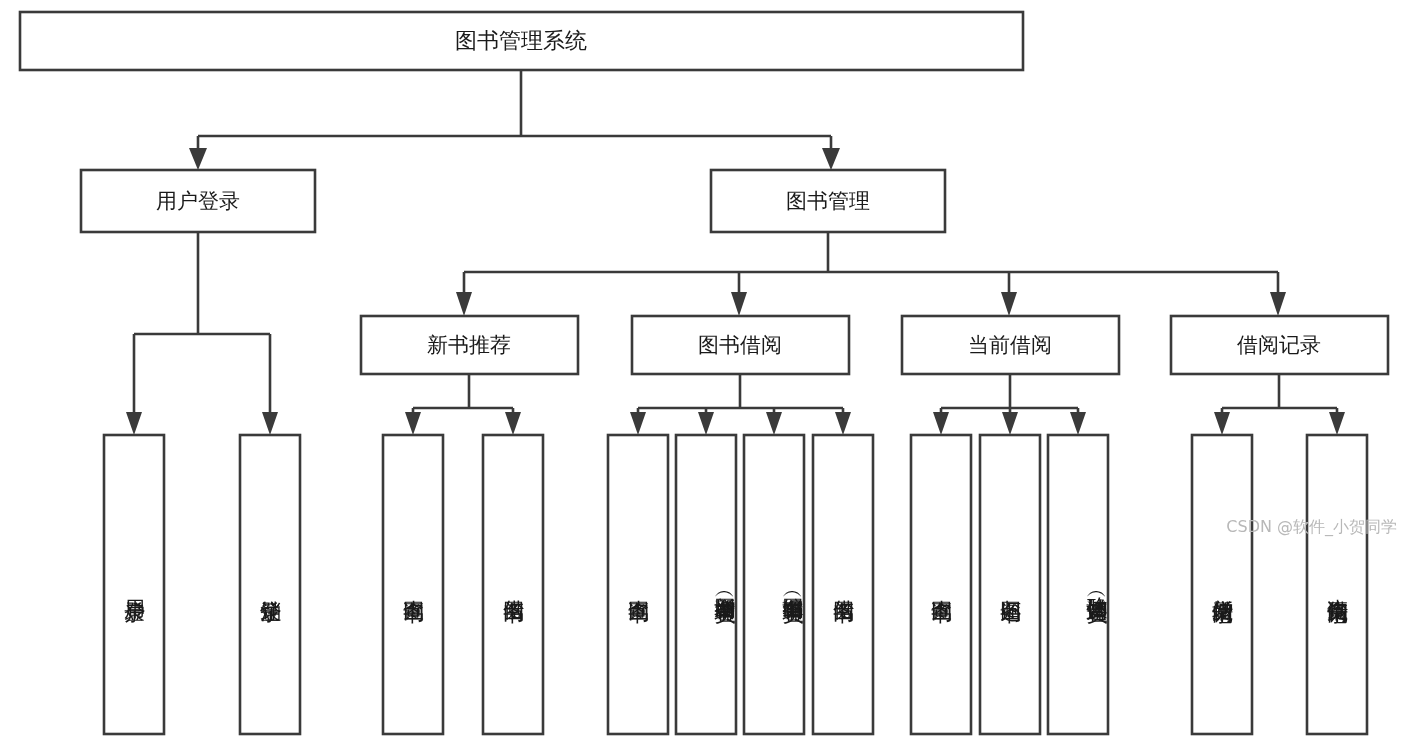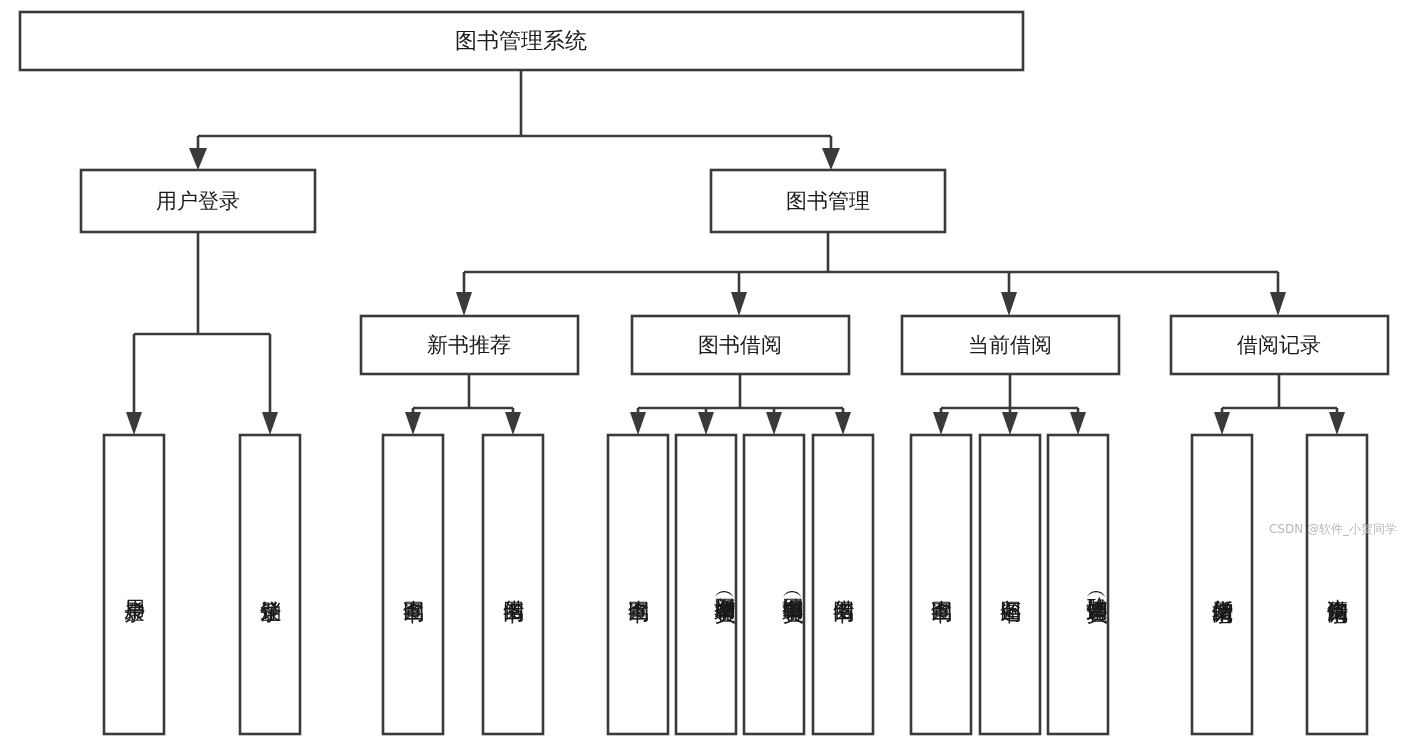--- a/index.html
+++ b/index.html
@@ -69,21 +69,21 @@
     align-items: center;
     justify-content: center;
     white-space: nowrap;
     pointer-events: none;
   }
   .watermark {
     position: absolute;
     right: 8px;
     bottom: 4px;
     font-family: "DejaVu Sans", "Liberation Sans", sans-serif;
-    font-size: 12px;
+    font-size: 16px;
     color: #b8b8b8;
     white-space: nowrap;
   }
 </style>
 </head>
 <body>
 
 <div id="diagram-root">
 
   <svg id="flow" viewBox="0 0 1405 747">

